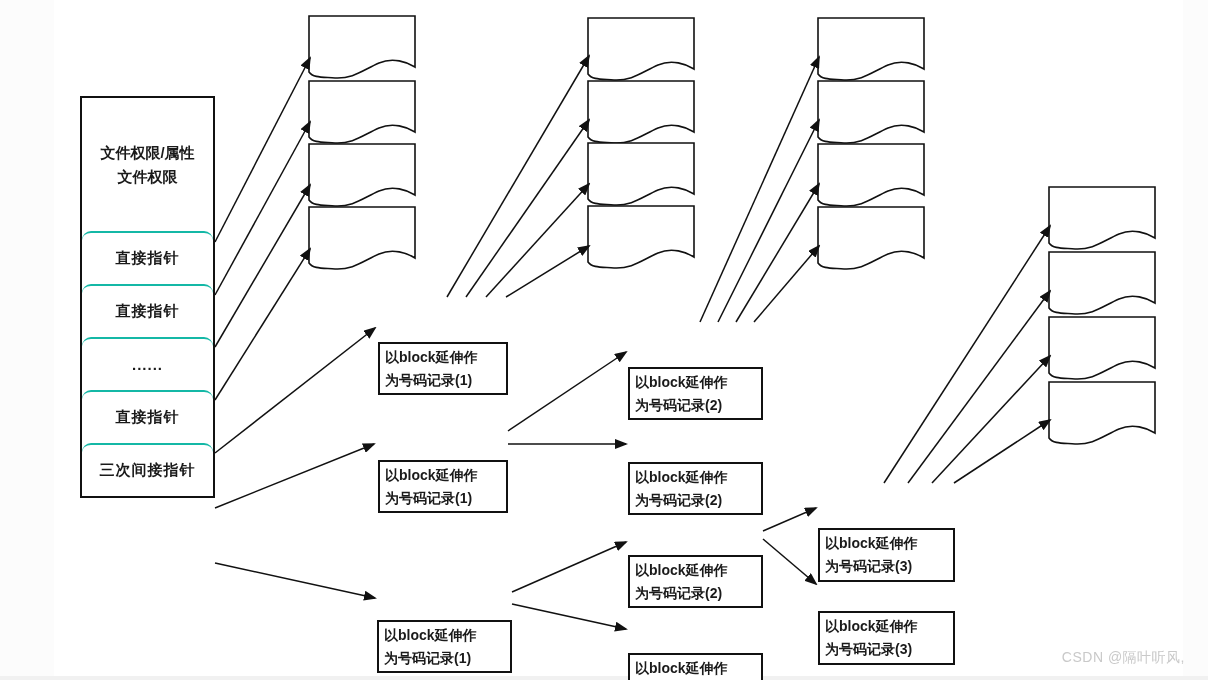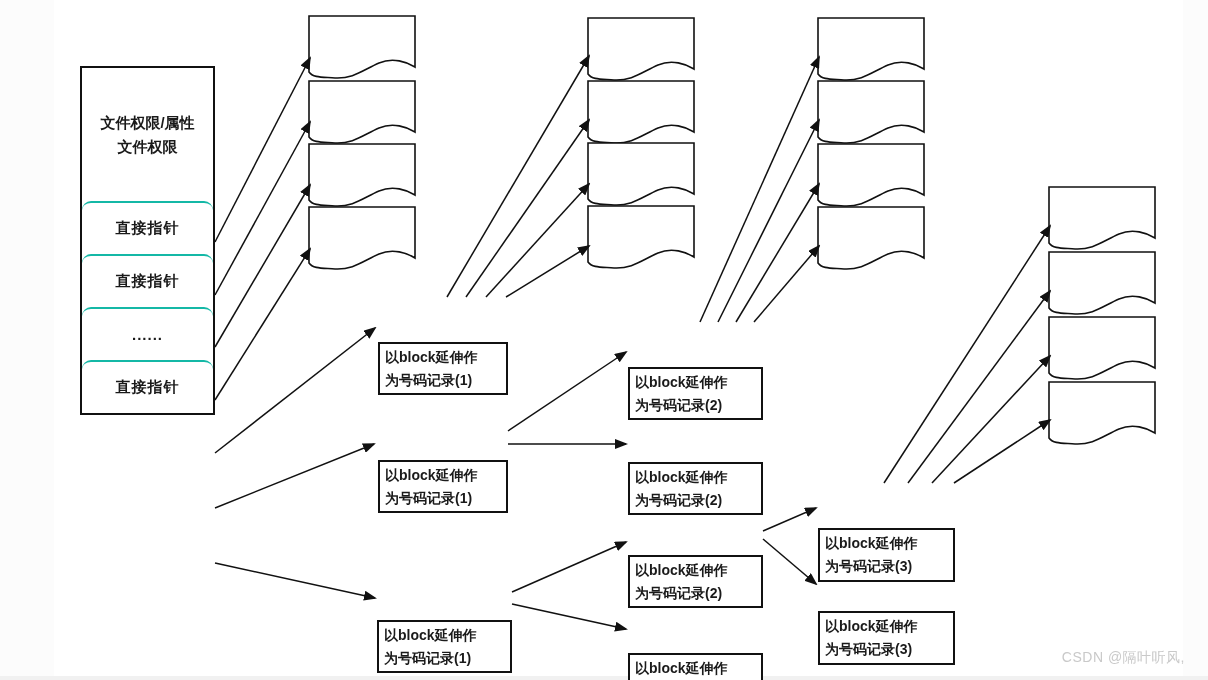--- a/index.html
+++ b/index.html
@@ -8,21 +8,21 @@
     font-family:"Liberation Sans","DejaVu Sans",sans-serif;color:#1a1a1a;
   }
   .margin-strip{position:absolute;background:#fcfcfc;}
   .margin-left{left:0;top:0;width:54px;height:680px;}
   .margin-right{left:1183px;top:0;width:25px;height:680px;}
   .margin-bottom{left:0;top:676px;width:1208px;height:4px;background:#f1f1f1;}
   svg.layer{position:absolute;left:0;top:0;}
 
   
   .inode-table{
-    position:absolute;left:80px;top:66px;width:135px;
+    position:absolute;left:80px;top:96px;width:135px;
     border:2px solid #111;box-sizing:border-box;background:#fff;
   }
   .inode-header{
     height:133px;display:flex;flex-direction:column;align-items:center;justify-content:center;
     font-size:15px;font-weight:600;line-height:24px;text-align:center;
   }
   .inode-row{
     height:51px;border-top:2px solid #14b8a6;
     display:flex;align-items:center;justify-content:center;
     font-size:15px;font-weight:600;letter-spacing:1px;border-radius:9px;
@@ -123,20 +123,21 @@
 
   <div class="inode-table">
     <div class="inode-header">
       <span>文件权限/属性</span>
       <span>文件权限</span>
     </div>
     <div class="inode-row">直接指针</div>
     <div class="inode-row">直接指针</div>
     <div class="inode-row dots">......</div>
     <div class="inode-row">直接指针</div>
+    <div class="inode-row">三次间接指针</div>
   </div>
 
   <div class="ibox" style="left:378px;top:297px;width:130px;height:53px;">
     <div>以block延伸作</div>
     <div>为号码记录(1)</div>
   </div>
 
   <div class="ibox" style="left:378px;top:415px;width:130px;height:53px;">
     <div>以block延伸作</div>
     <div>为号码记录(1)</div>

